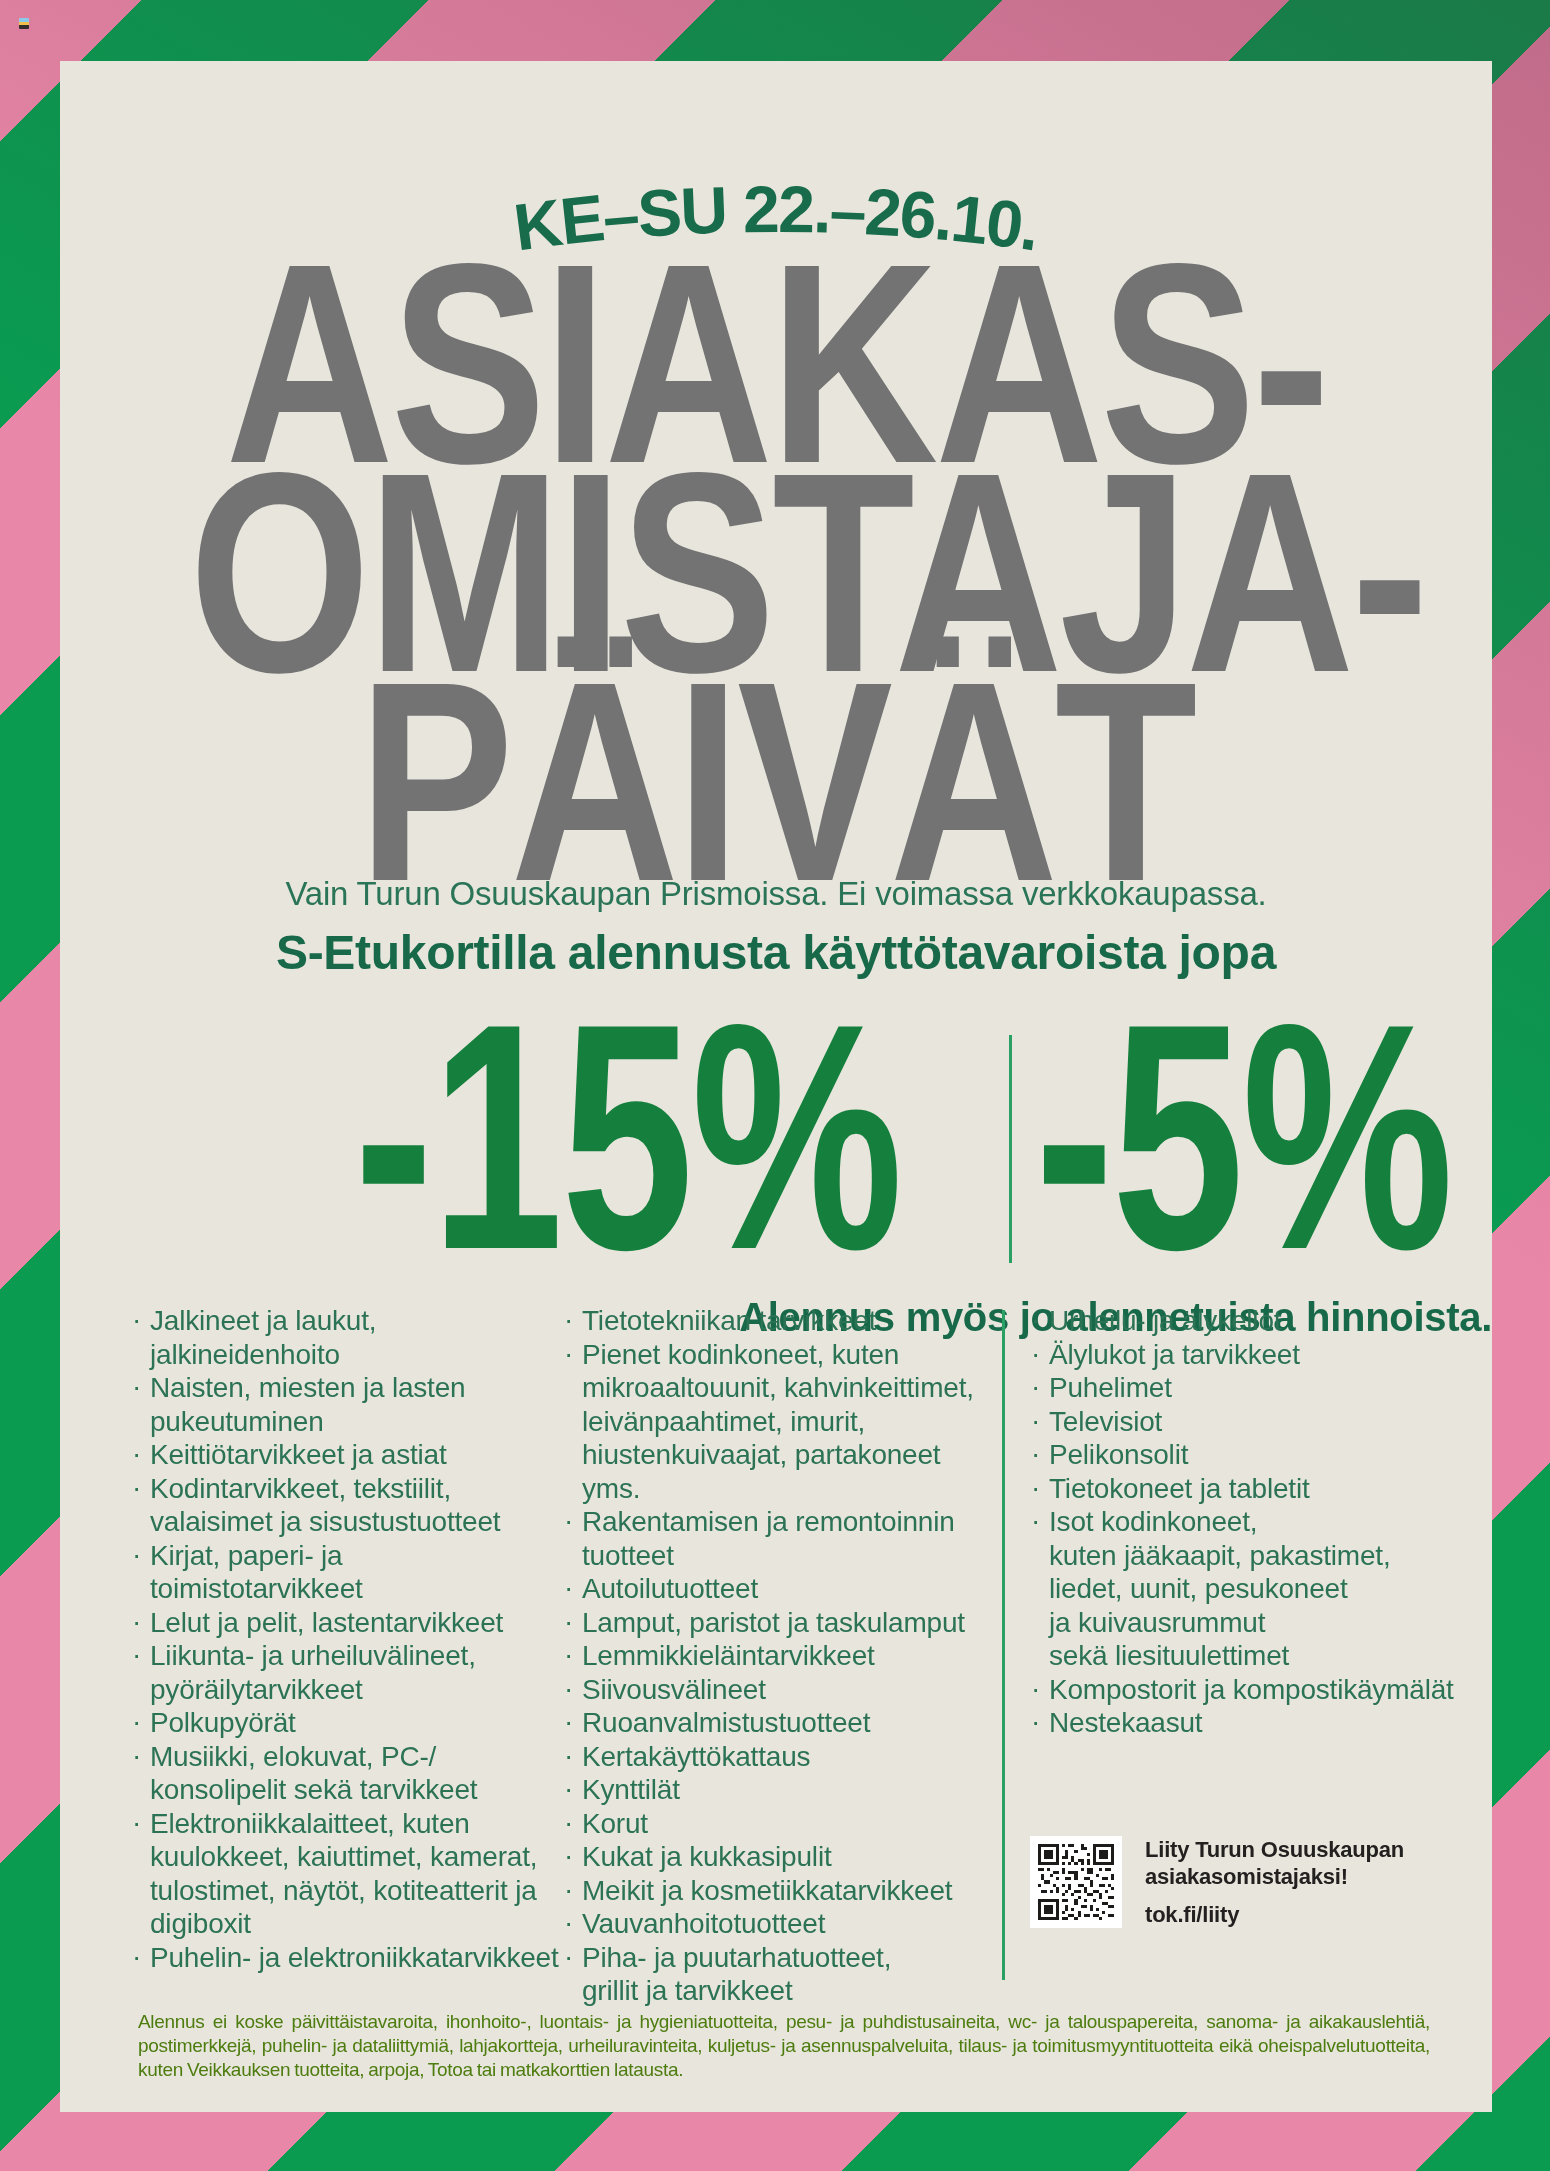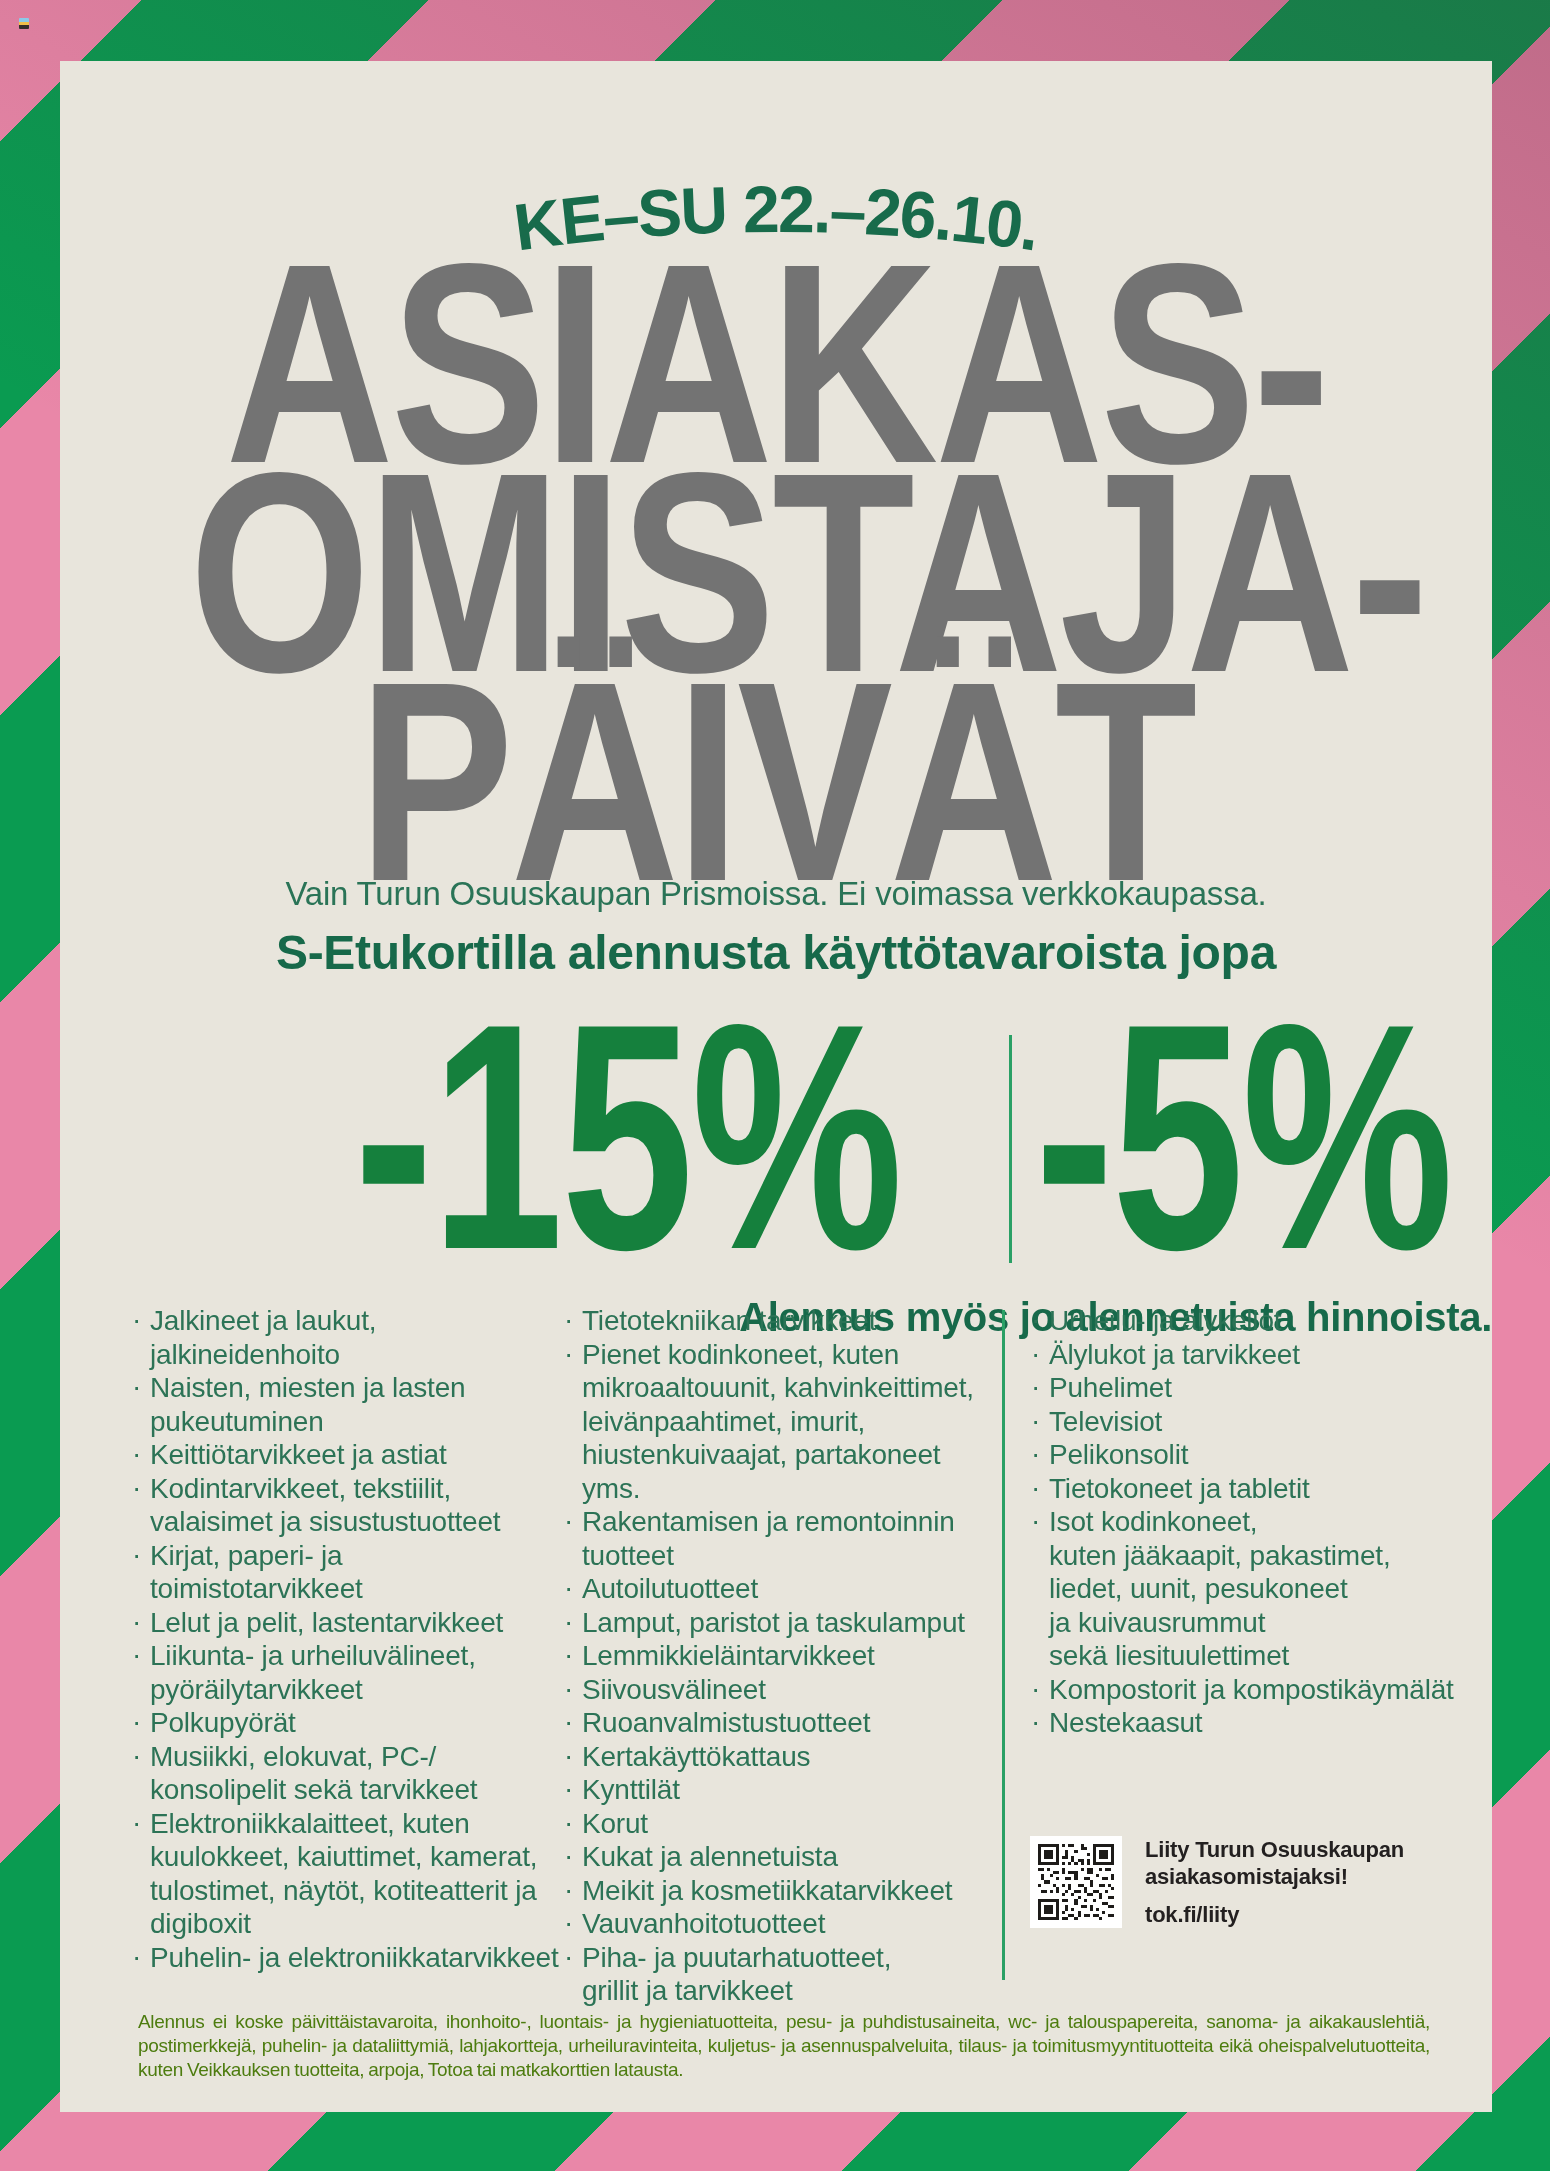--- a/index.html
+++ b/index.html
@@ -167,21 +167,21 @@
       <li><span class="bullet">·</span><span class="li-text">Rakentamisen ja remontoinnin
 tuotteet</span></li>
       <li><span class="bullet">·</span><span class="li-text">Autoilutuotteet</span></li>
       <li><span class="bullet">·</span><span class="li-text">Lamput, paristot ja taskulamput</span></li>
       <li><span class="bullet">·</span><span class="li-text">Lemmikkieläintarvikkeet</span></li>
       <li><span class="bullet">·</span><span class="li-text">Siivousvälineet</span></li>
       <li><span class="bullet">·</span><span class="li-text">Ruoanvalmistustuotteet</span></li>
       <li><span class="bullet">·</span><span class="li-text">Kertakäyttökattaus</span></li>
       <li><span class="bullet">·</span><span class="li-text">Kynttilät</span></li>
       <li><span class="bullet">·</span><span class="li-text">Korut</span></li>
-      <li><span class="bullet">·</span><span class="li-text">Kukat ja alennetuista</span></li>
+      <li><span class="bullet">·</span><span class="li-text">Kukat ja kukkasipulit</span></li>
       <li><span class="bullet">·</span><span class="li-text">Meikit ja kosmetiikkatarvikkeet</span></li>
       <li><span class="bullet">·</span><span class="li-text">Vauvanhoitotuotteet</span></li>
       <li><span class="bullet">·</span><span class="li-text">Piha- ja puutarhatuotteet,
 grillit ja tarvikkeet</span></li>
     </ul>
   <div class="v-divider column-divider"></div>
   <ul class="cat-col col-3">
       <li><span class="bullet">·</span><span class="li-text">Urheilu- ja älykellot</span></li>
       <li><span class="bullet">·</span><span class="li-text">Älylukot ja tarvikkeet</span></li>
       <li><span class="bullet">·</span><span class="li-text">Puhelimet</span></li>

